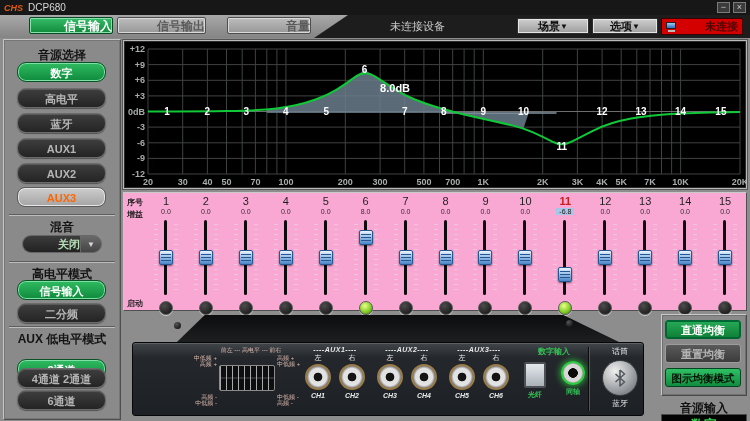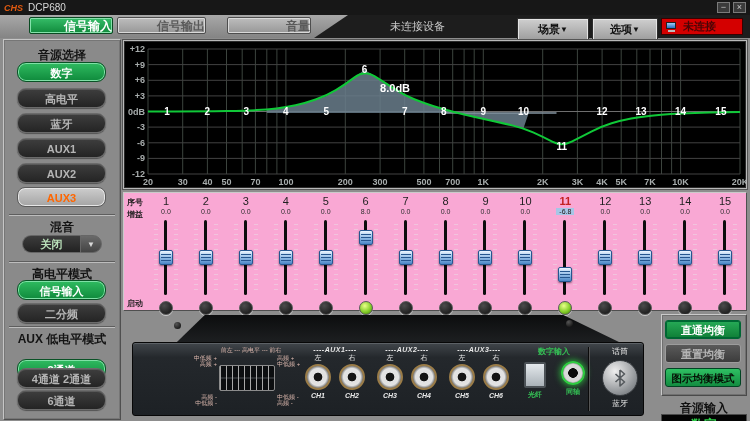--- a/index.html
+++ b/index.html
@@ -18,47 +18,47 @@
   .tabstrip{position:absolute;left:0;top:0;width:352px;height:23px;
             background:linear-gradient(#a8a8a8,#848484);
             clip-path:polygon(0 0,348px 0,314px 23px,0 23px);}
   .tab{position:absolute;top:2px;height:17px;border-radius:2px;text-align:right;
        font-size:12px;font-weight:bold;line-height:17px;box-sizing:border-box;cursor:default;}
   .tab.on{background:linear-gradient(#36bd68,#108a3c);color:#fff;border:1px solid #0a4a22;
           box-shadow:inset 0 0 0 1px #85e2ab;}
   .tab.off{background:linear-gradient(#bdbdbd,#979797);color:#5a5a5a;border:1px solid #4e4e4e;
            box-shadow:inset 0 0 0 1px #d9d9d9;}
   .hstatus{position:absolute;left:390px;top:0;height:23px;line-height:23px;color:#c9c9c9;font-size:11px;}
-  .hbtn{position:absolute;top:3px;height:23px;background:linear-gradient(#cfcfcf,#9d9d9d);
+  .hbtn{position:absolute;top:3px;height:16px;background:linear-gradient(#cfcfcf,#9d9d9d);
         border:1px solid #2c2c2c;box-shadow:inset 0 0 0 1px #e4e4e4;display:flex;align-items:center;
         justify-content:center;font-size:11px;font-weight:bold;color:#111;box-sizing:border-box;}
   .hbtn .arr{font-size:8px;}
   .connectbtn{position:absolute;left:661px;top:3px;width:82px;height:17px;background:#d40000;
-        border:1px solid #3a0000;display:flex;align-items:center;gap:6px;padding:0 4px;box-sizing:border-box;}
+        border:1px solid #3a0000;display:flex;align-items:center;gap:6px;padding:0 4px;box-sizing:border-box;justify-content:space-between;}
   .pcicon{width:11px;height:10px;position:relative;flex:0 0 auto;}
   .pcicon .scr{position:absolute;left:0;top:0;width:10px;height:7px;background:linear-gradient(#9ecbf2,#2a6cc0);
         border:1px solid #222;box-sizing:border-box;}
   .pcicon .base{position:absolute;left:2px;bottom:0;width:7px;height:2px;background:#bbb;}
   .connectbtn span{color:#4a0505;font-size:11px;font-weight:bold;}
   
   .sidebar{position:absolute;left:3px;top:39px;width:116px;height:379px;background:#8a8a8a;
            border:1px solid;border-color:#c6c6c6 #4f4f4f #4f4f4f #c6c6c6;box-shadow:inset 0 0 0 1px #767676;}
   .side-h{position:absolute;width:100%;text-align:center;font-size:12px;font-weight:bold;color:#141414;}
   .sbtn{position:absolute;left:13px;width:89px;height:20px;border-radius:9px;text-align:center;
         font-size:11px;font-weight:bold;line-height:20px;box-sizing:border-box;cursor:default;}
   .sbtn.dark{background:linear-gradient(#3e3e3e,#242424);color:#b5b5b5;border:1px solid #6b6b6b;
              box-shadow:inset 0 1px 0 rgba(255,255,255,.15),0 1px 1px rgba(0,0,0,.4);}
   .sbtn.green{background:linear-gradient(#2fbb60,#0f8a3c);color:#fff;border:1px solid #0a5226;
              box-shadow:inset 0 0 0 1px #7fe0a6;}
   .sbtn.orange{background:linear-gradient(#cdcdcd,#a4a4a4);color:#ff6600;border:1px solid #5c5c5c;
              border-radius:8px;box-shadow:inset 0 0 0 1px #e6e6e6;}
   .sep{position:absolute;left:5px;width:106px;height:0;border-top:1px solid #5e5e5e;border-bottom:1px solid #bdbdbd;}
   .mixdd{position:absolute;left:18px;width:80px;height:18px;display:flex;}
   .mixval{flex:1;background:linear-gradient(#3c3c3c,#222);border:1px solid #666;border-right:none;
-          border-radius:9px 0 0 9px;color:#b9e0b9;font-size:11px;font-weight:bold;line-height:17px;text-align:center;}
+          border-radius:9px 0 0 9px;color:#b9e0b9;font-size:11px;font-weight:bold;line-height:17px;text-align:right;}
   .mixarr{width:20px;background:linear-gradient(#6a6a6a,#444);border:1px solid #666;border-radius:0 9px 9px 0;
           color:#d8d8d8;font-size:8px;line-height:17px;text-align:center;}
   
   .graph-panel{position:absolute;left:123px;top:40px;width:624px;height:149px;background:#000;
                border:1px solid #b9b9b9;box-shadow:0 0 0 1px #555,inset 0 0 0 1px #2a2a2a;box-sizing:border-box;}
   .graph-panel svg{display:block;}
   
   .slider-panel{position:absolute;left:123px;top:192px;width:624px;height:119px;background:#f9a8d4;
                border:1px solid;border-color:#cacaca #4f4f4f #4f4f4f #cacaca;box-sizing:border-box;}
   .rowlab{position:absolute;left:3px;font-size:8px;font-weight:bold;color:#1d1d1d;}

